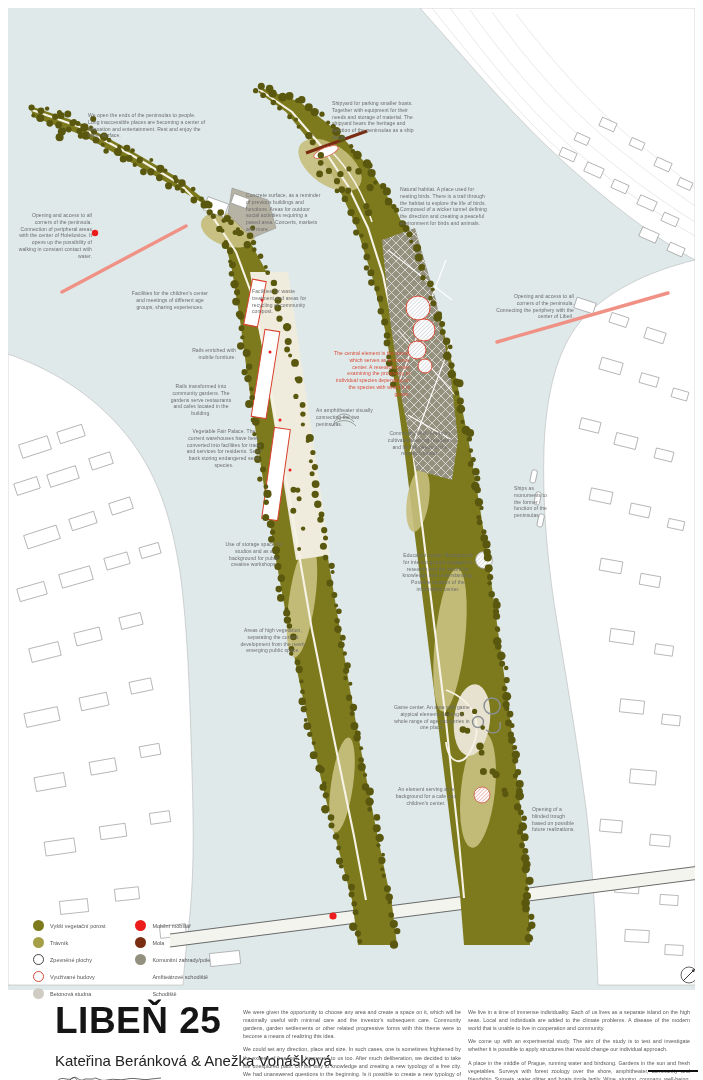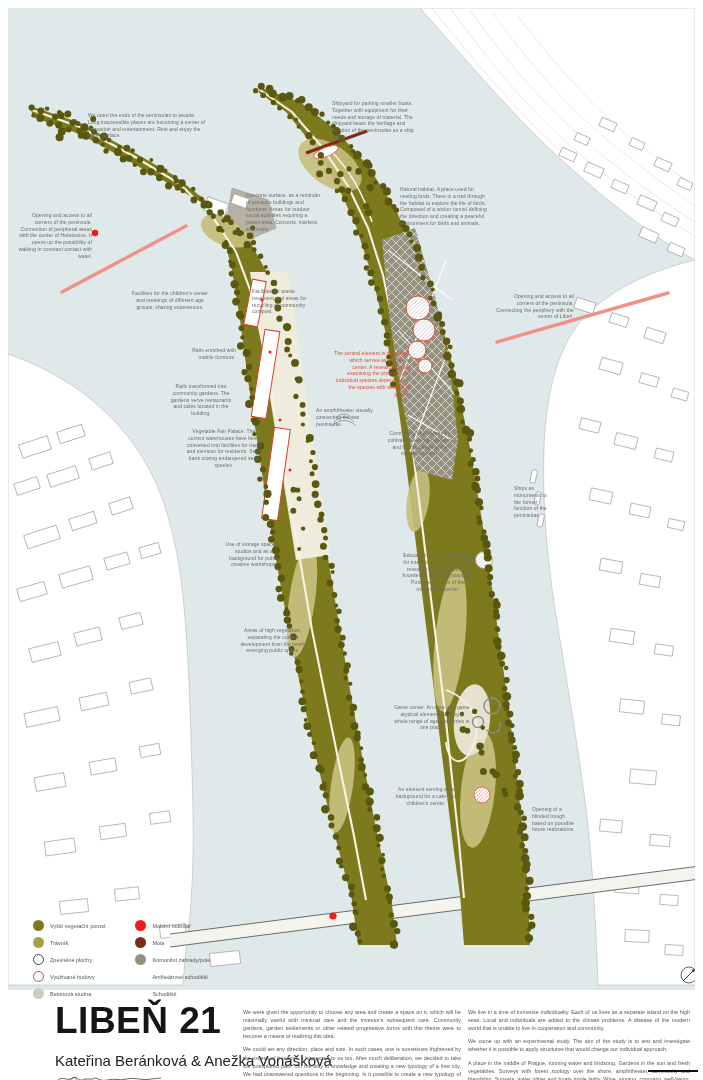--- a/index.html
+++ b/index.html
@@ -671,21 +671,21 @@
         </div>
         <div class="legend-row">
           <span class="sw hatch" style="background: repeating-linear-gradient(45deg, rgb(217, 96, 76) 0px, rgb(217, 96, 76) 1px, transparent 1px, transparent 3px);"></span>
           <span class="legend-label">Schodiště</span>
         </div>
       </div>
   </div>
 
   <div class="footer">
     <div class="title-block">
-      <div class="title">LIBEŇ 21</div>
+      <div class="title">LIBEŇ 25</div>
       <div class="authors">Kateřina Beránková &amp; Anežka Vonášková</div>
       <svg class="signature" width="110" height="14" viewBox="0 0 110 14">
         <path d="M2,9 C8,3 12,10 18,6 C22,3 24,11 30,7 L38,7 C42,4 44,10 52,8 C60,6 64,9 72,7 C80,5 88,9 96,7 L106,6" fill="none" stroke="#2a2a2a" stroke-width="0.7"></path>
         <path d="M14,10 C16,5 20,4 22,8" fill="none" stroke="#2a2a2a" stroke-width="0.6"></path>
       </svg>
     </div>
     <div id="footer-col1" class="footer-col">
         <p>We were given the opportunity to choose any area and create a space on it, which will be maximally useful with minimal care and the investor's subsequent care. Community gardens, garden settlements or other related progressive forms with this theme were to become a means of realizing this idea.</p>
         <p>We could set any direction, place and size. In such cases, one is sometimes frightened by the excess of freedom. It happened to us too. After much deliberation, we decided to take the unexplored path. On the way to knowledge and creating a new typology of a free city. We had unanswered questions in the beginning. Is it possible to create a new typology of gardening for cities, following the example of the creation of garden settlements? How to enrich the townspeople with landscape structures that will offer them experiences connected mainly with the countryside and nature? What new functions must cities acquire in order to be attractive even at a time when their functions cannot be used?</p>
       </div>

